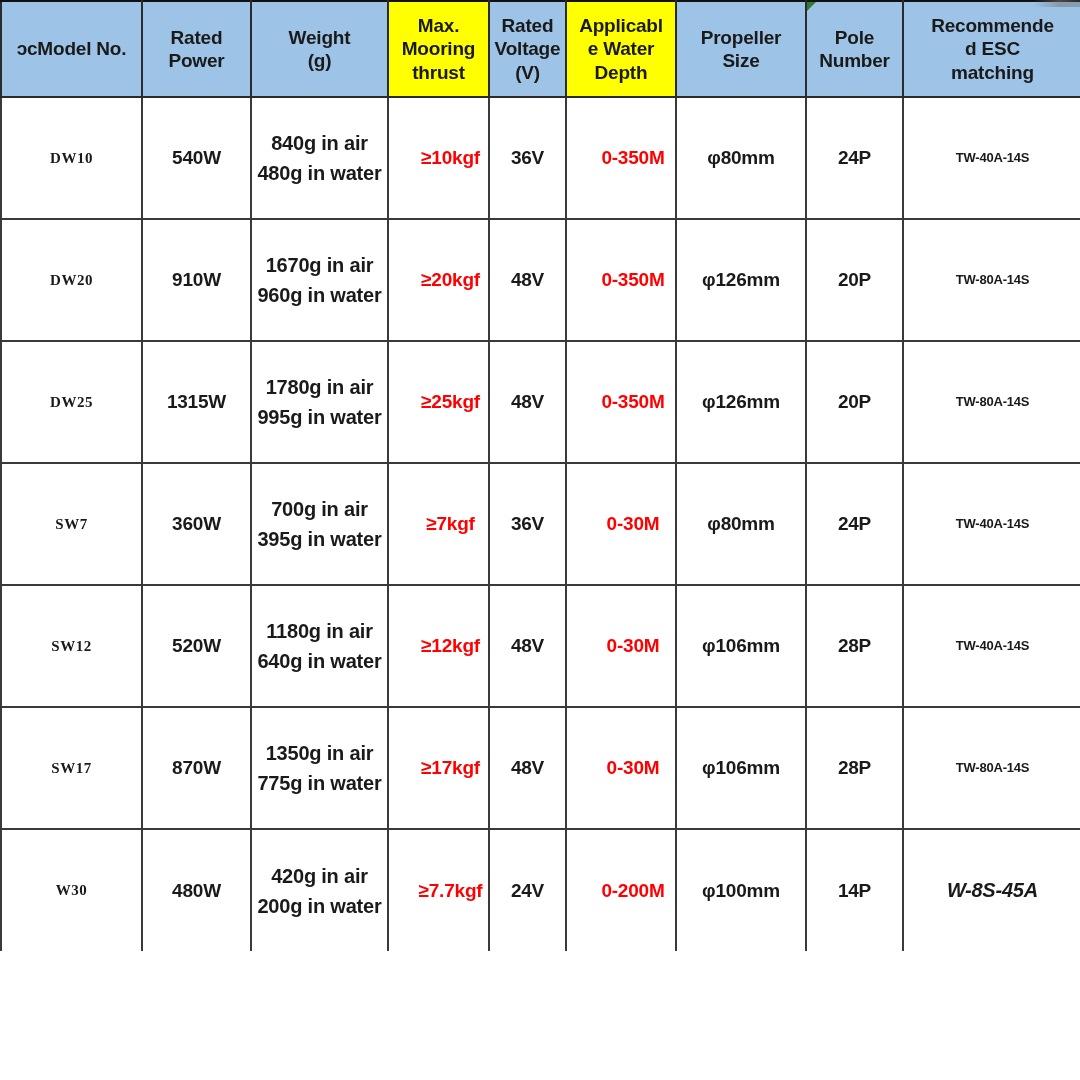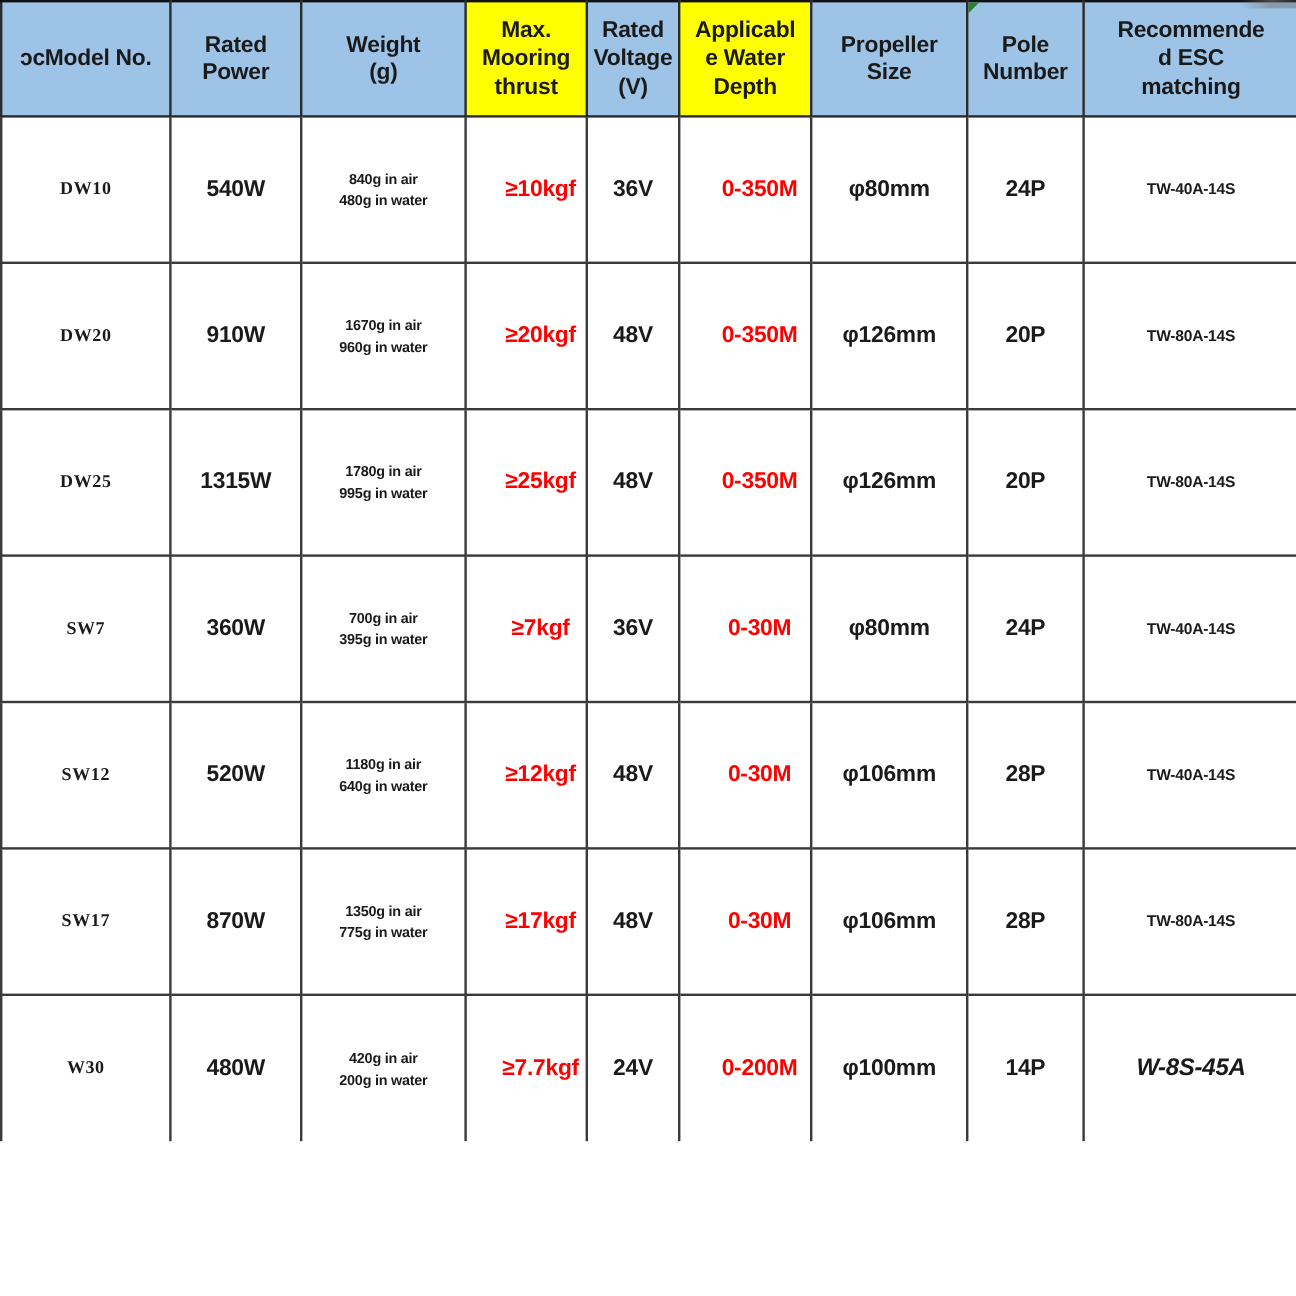--- a/index.html
+++ b/index.html
@@ -87,21 +87,21 @@
   td.dcell.first { border-left: 2px solid #3a3a3a; }
   td.dcell.last  { border-right: none; }
 
   td.dcell.model {
     font-family: "Liberation Serif", "DejaVu Serif", serif;
     font-size: 15px;
     font-weight: bold;
     letter-spacing: 0.5px;
   }
   td.dcell.weight {
-    font-size: 12px;
+    font-size: 20px;
     line-height: 1.5;
   }
   td.dcell.red {
     color: #FF0000;
     padding-left: 28px;
   }
   td.dcell.esc {
     font-size: 13px;
   }
   td.dcell.esc.bold-esc {

